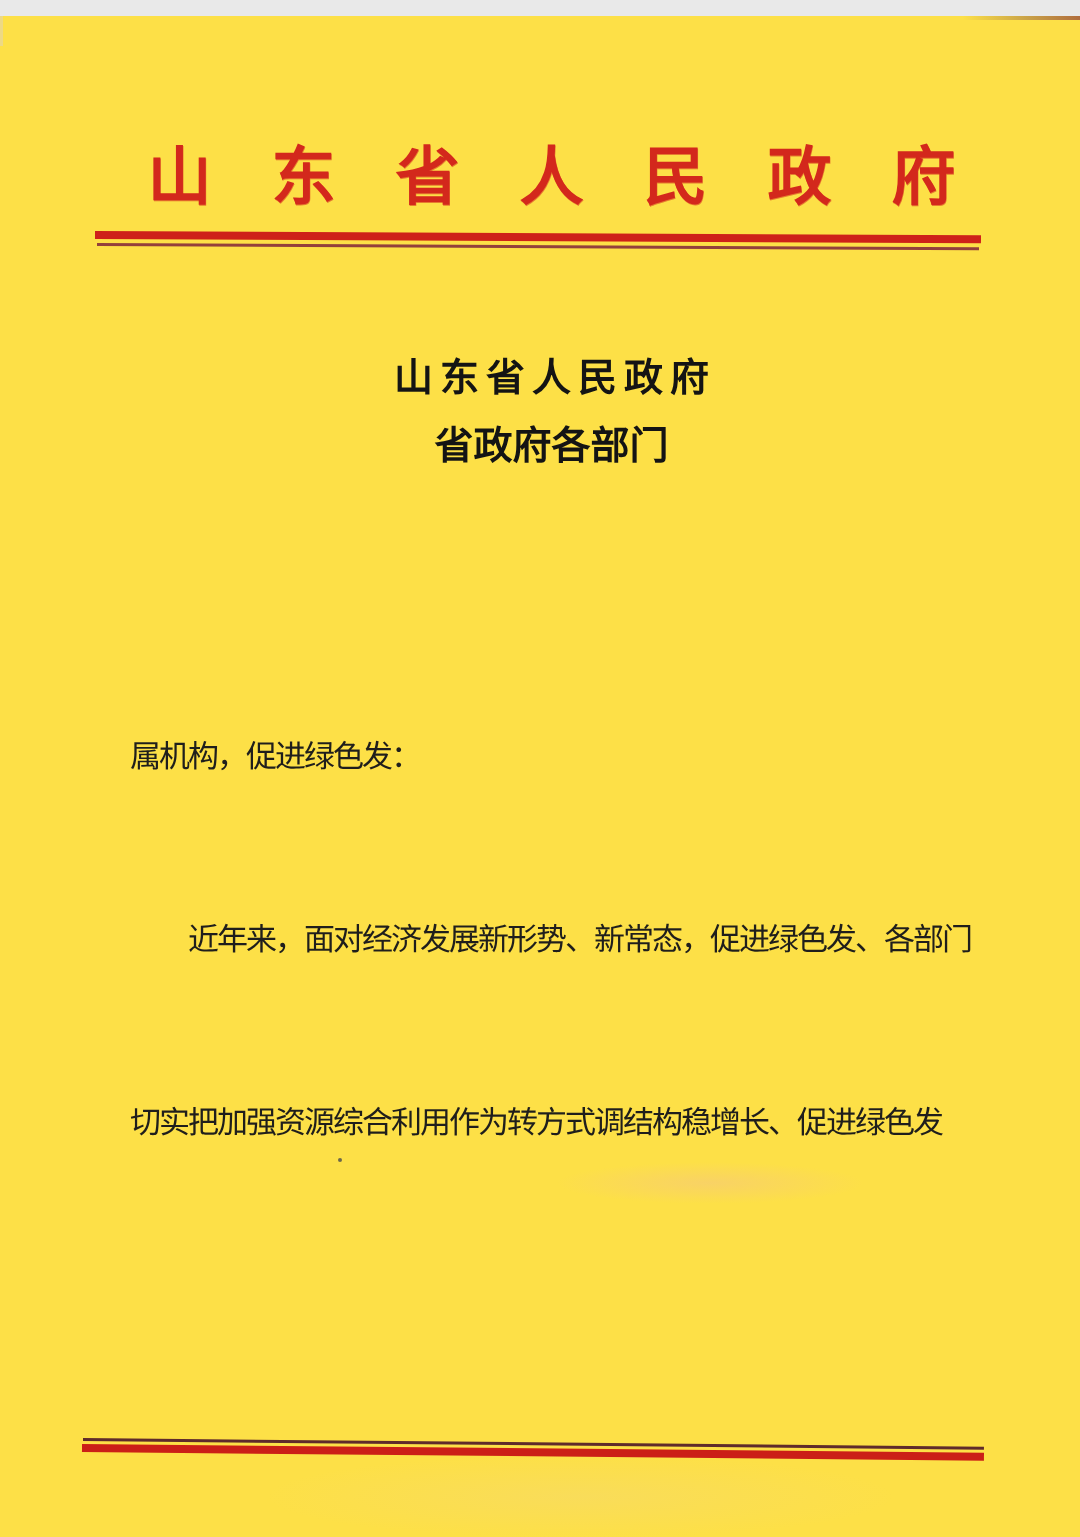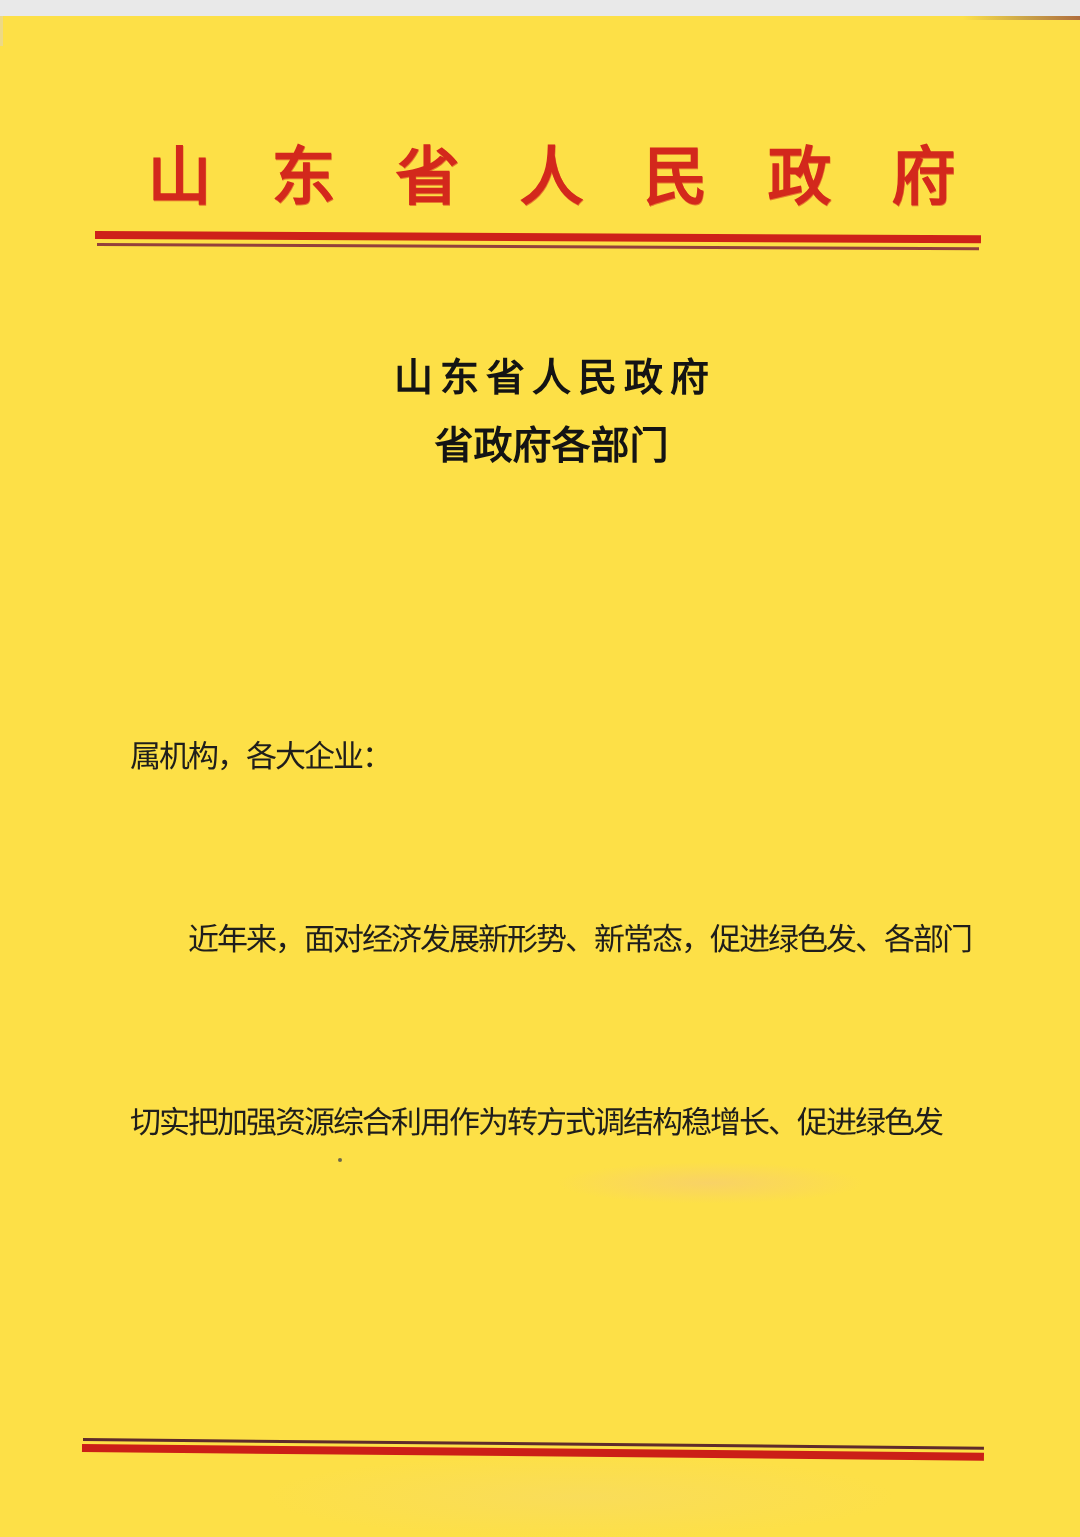--- a/index.html
+++ b/index.html
@@ -113,21 +113,21 @@
 
   <div class="rule rule-top-thick"></div>
   <div class="rule rule-top-thin"></div>
 
   <div class="doc-title">
     <div class="t1">山东省人民政府</div>
     <div class="t3">省政府各部门</div>
   </div>
 
   <div class="body-text">
-    <div class="line">属机构，各大企业：</div>
+    <div class="line">属机构，促进绿色发：</div>
     <div class="line">　　近年来，面对经济发展新形势、新常态，促进绿色发、各部门</div>
     <div class="line">切实把加强资源综合利用作为转方式调结构稳增长、促进绿色发</div>
     
     
     
     
     
     
     
     

